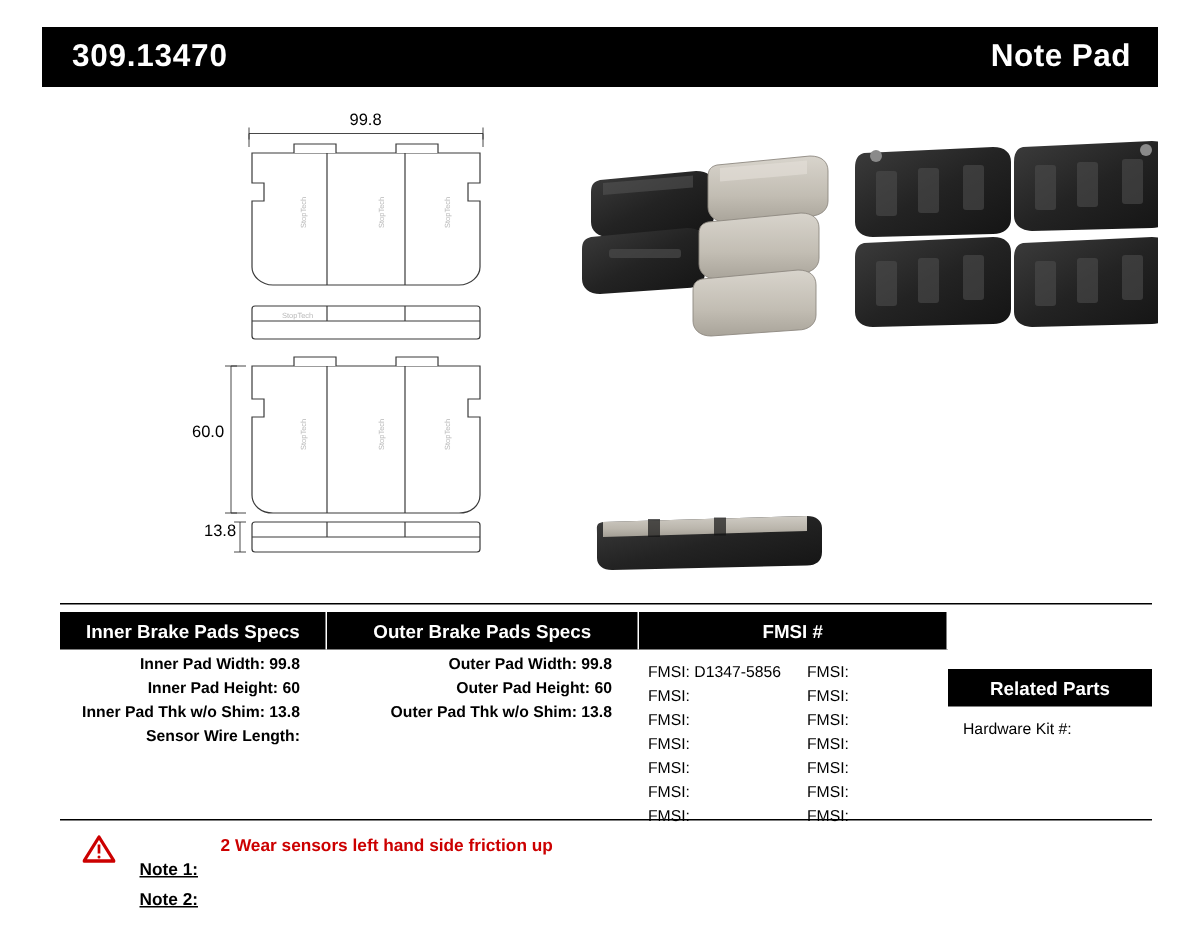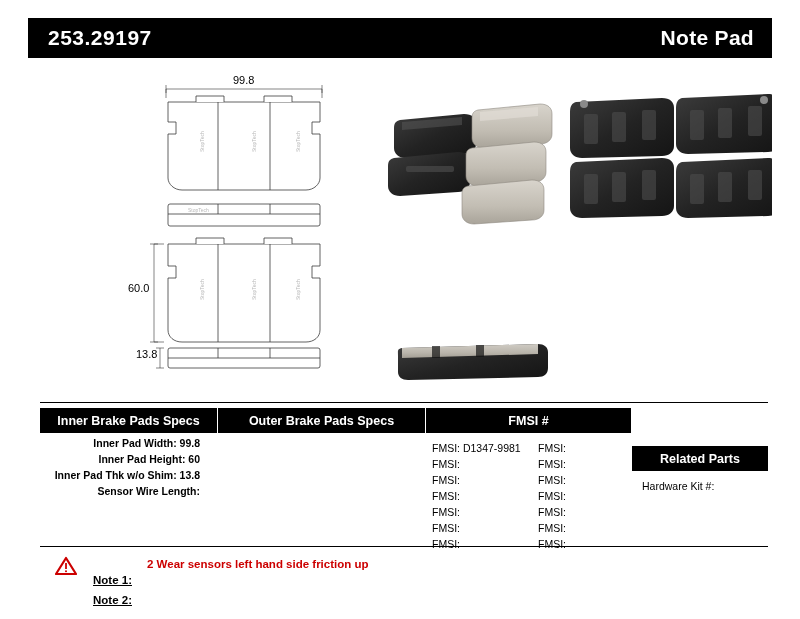--- a/index.html
+++ b/index.html
@@ -179,21 +179,21 @@
     left: 0px;
     top: 0px;
     width: 22px;
     height: 20px;
   }
 </style>
 </head>
 <body>
 
 <div class="header">
-  <div class="part-number">253.29197</div>
+  <div class="part-number">309.13470</div>
   <div class="doc-title">Note Pad</div>
 </div>
 
 <div class="drawing">
 
   <div class="dim dim-top">99.8</div>
   <div class="dim dim-left">60.0</div>
   <div class="dim dim-thk">13.8</div>
 
   <svg width="744" height="330" viewBox="0 0 744 330">
@@ -356,27 +356,32 @@
     <div class="spec-body">
       <div class="spec-line">Inner Pad Width: 99.8</div>
       <div class="spec-line">Inner Pad Height: 60</div>
       <div class="spec-line">Inner Pad Thk w/o Shim: 13.8</div>
       <div class="spec-line">Sensor Wire Length:</div>
     </div>
   </div>
 
   <div class="spec-col col-outer">
     <div class="spec-head">Outer Brake Pads Specs</div>
+    <div class="spec-body">
+      <div class="spec-line">Outer Pad Width: 99.8</div>
+      <div class="spec-line">Outer Pad Height: 60</div>
+      <div class="spec-line">Outer Pad Thk w/o Shim: 13.8</div>
+    </div>
   </div>
 
   <div class="spec-col col-fmsi">
     <div class="spec-head">FMSI #</div>
     <div class="fmsi-body">
       <div class="fmsi-row">
-        <span class="fmsi-left">FMSI:  D1347-9981</span>
+        <span class="fmsi-left">FMSI:  D1347-5856</span>
         <span class="fmsi-right">FMSI:</span>
       </div>
       <div class="fmsi-row">
         <span class="fmsi-left">FMSI:</span>
         <span class="fmsi-right">FMSI:</span>
       </div>
       <div class="fmsi-row">
         <span class="fmsi-left">FMSI:</span>
         <span class="fmsi-right">FMSI:</span>
       </div>

